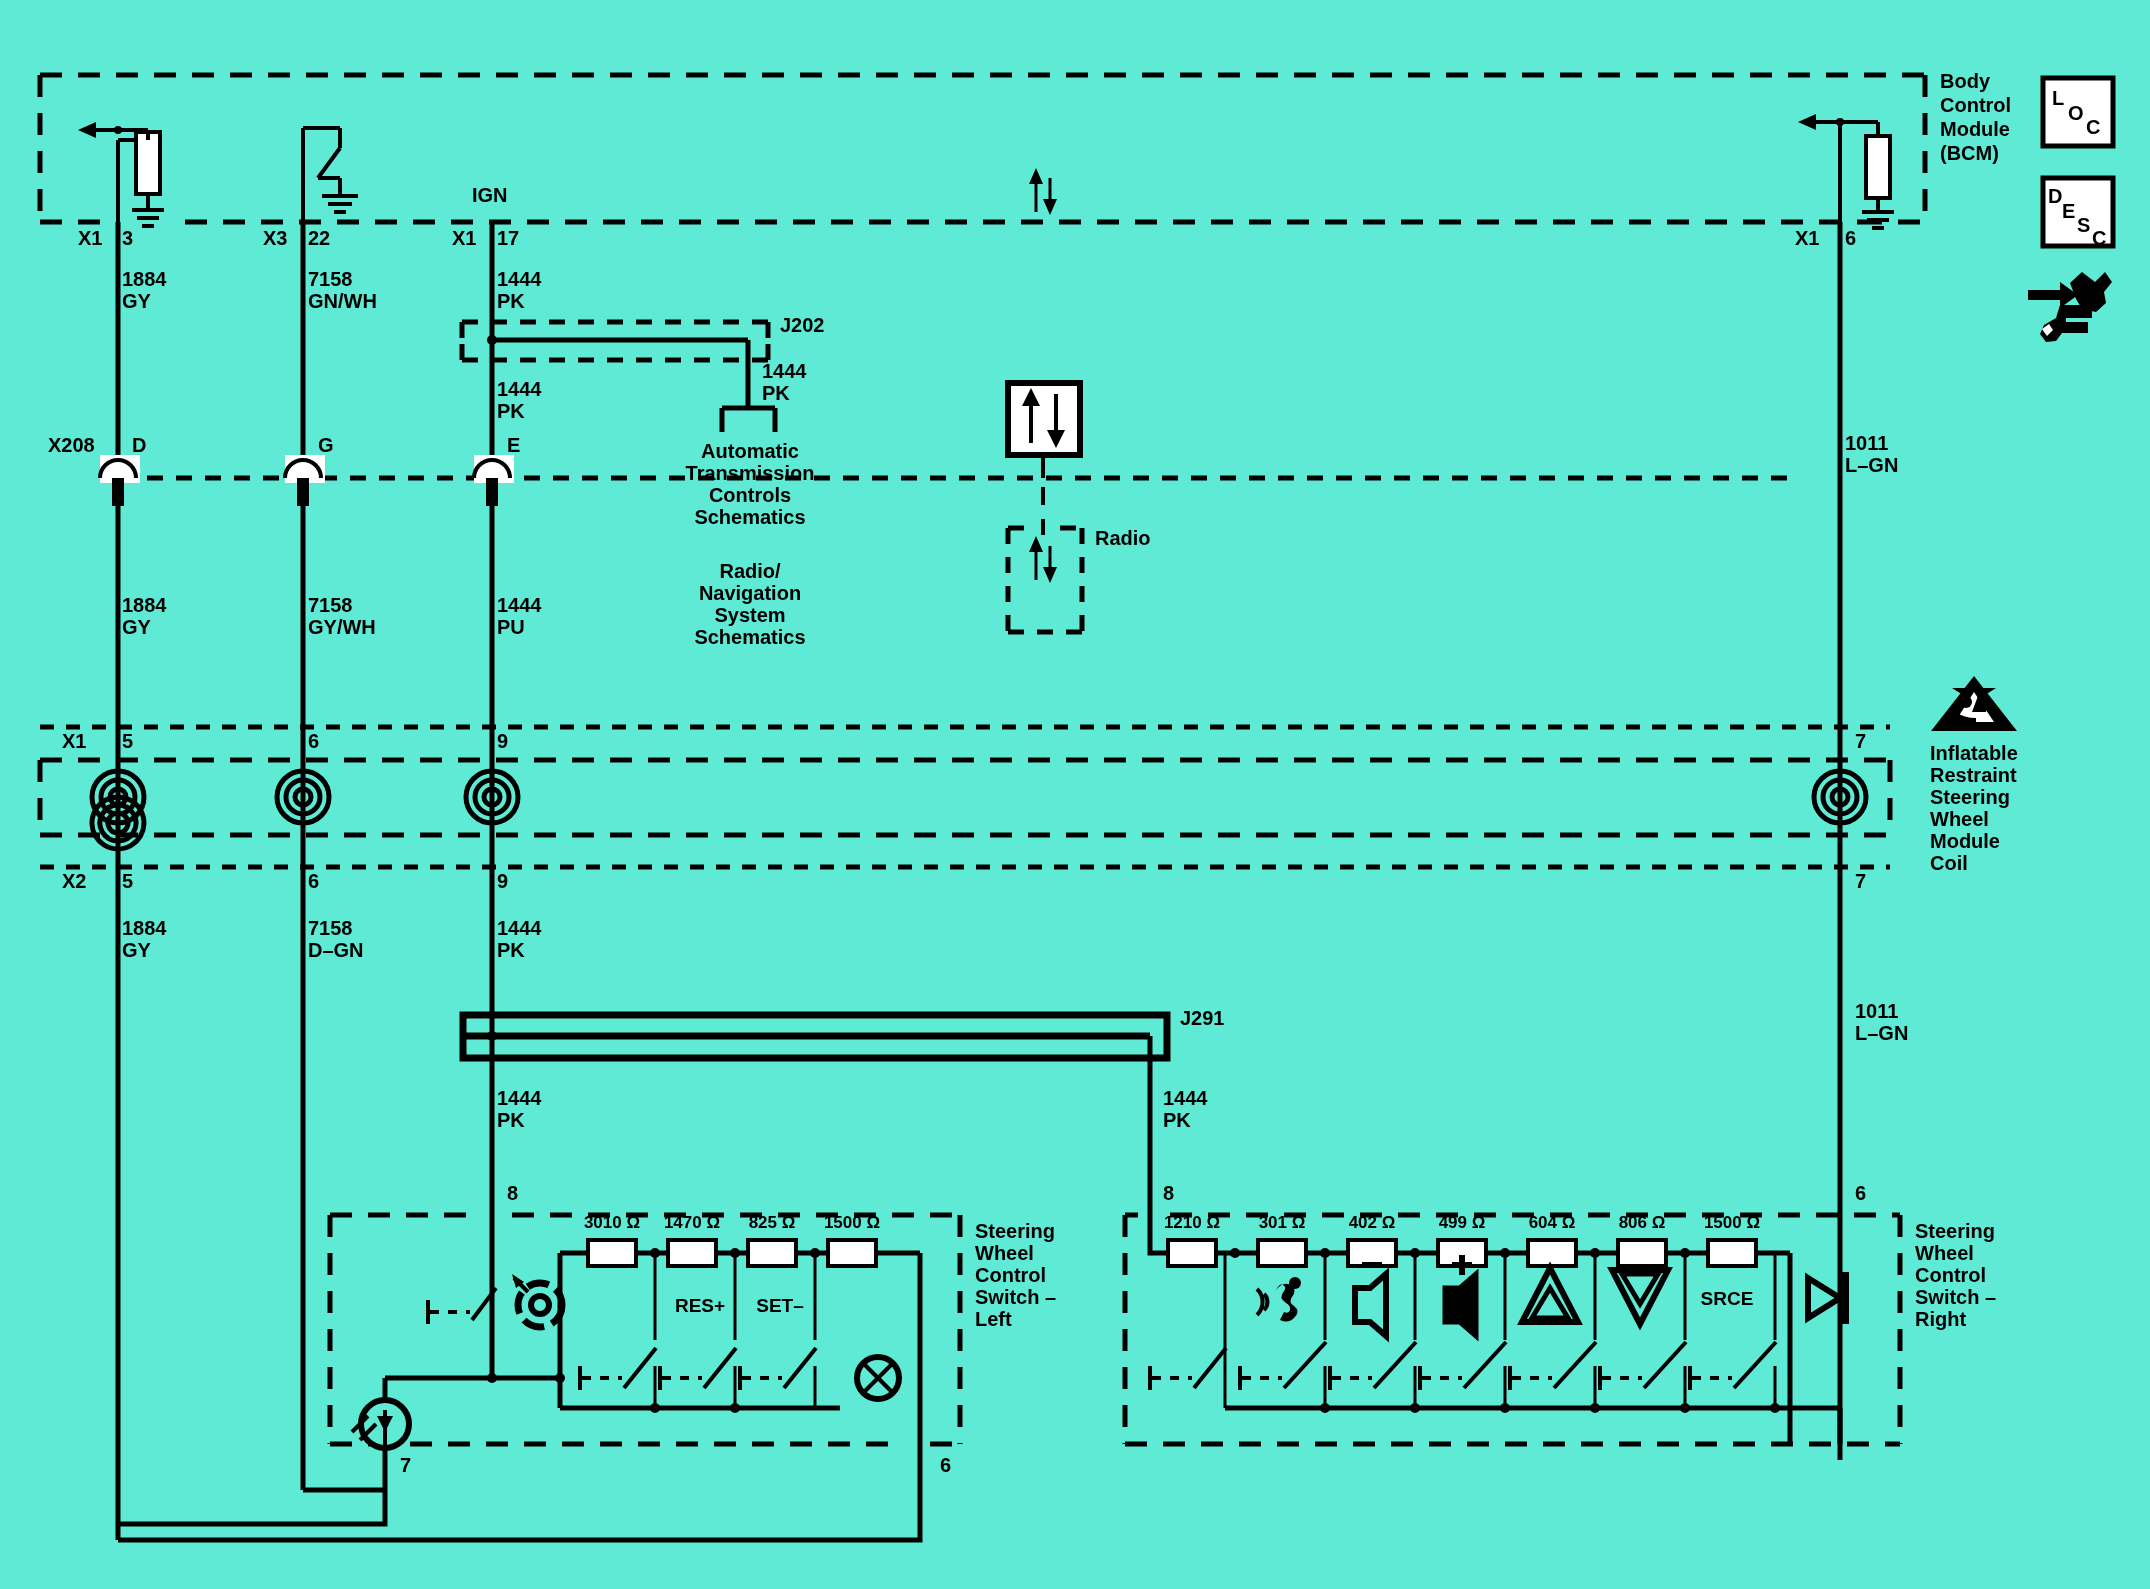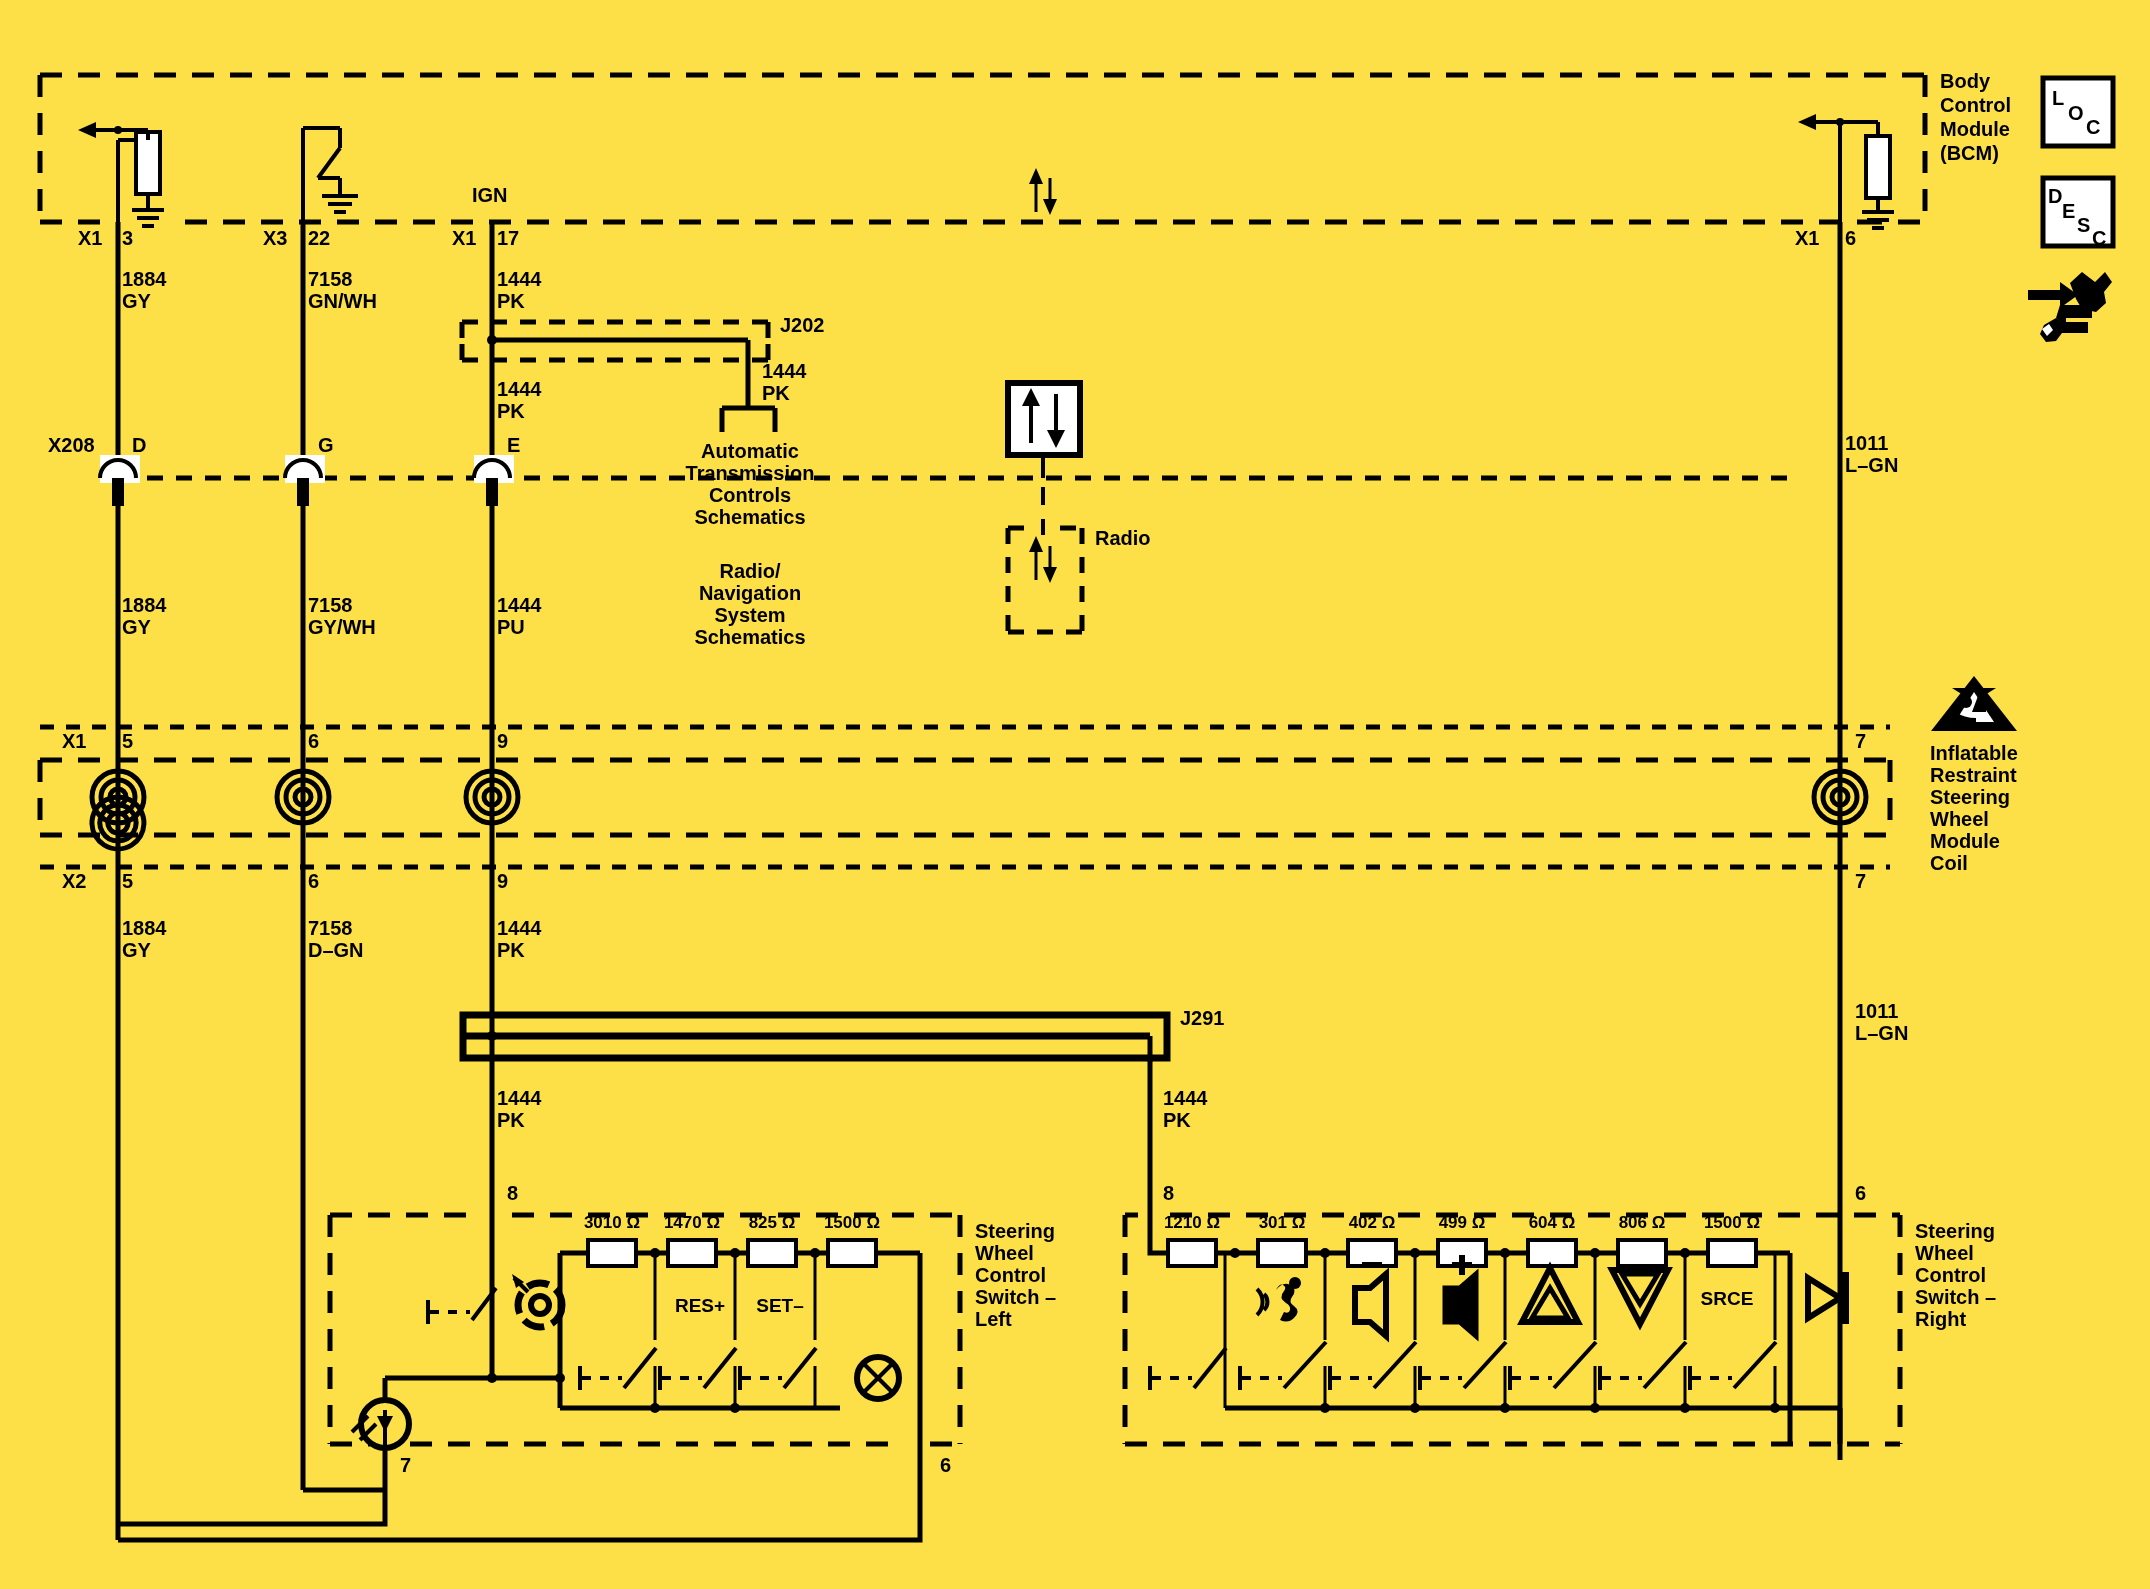--- a/index.html
+++ b/index.html
@@ -1,17 +1,17 @@
 <!DOCTYPE html>
 <html><head>
 <meta charset="utf-8">
 <style>
   html,body{margin:0;padding:0;background:#fff;}
   body{width:2150px;height:1589px;font-family:"Liberation Sans",sans-serif;}
-  #wrap{position:relative;width:2150px;height:1589px;overflow:hidden;background:#fde047;}
+  #wrap{position:relative;width:2150px;height:1589px;overflow:hidden;background:#5eead4;}
   svg{display:block;}
   .wire{stroke:#000;fill:none;}
   .thick{stroke-width:5;}
   .med{stroke-width:4;}
   .thin{stroke-width:3;}
   .box-dash{stroke:#000;fill:none;stroke-width:5;stroke-dasharray:22 16;}
   .box-dash-sm{stroke:#000;fill:none;stroke-width:5;stroke-dasharray:16 13;}
   .lbl{font-family:"Liberation Sans",sans-serif;font-size:20px;fill:#000;font-weight:bold;}
   .lbl-ohm{font-family:"Liberation Sans",sans-serif;font-size:17px;fill:#000;font-weight:bold;}
   .lbl-cap{font-family:"Liberation Sans",sans-serif;font-size:19px;fill:#000;font-weight:bold;}

